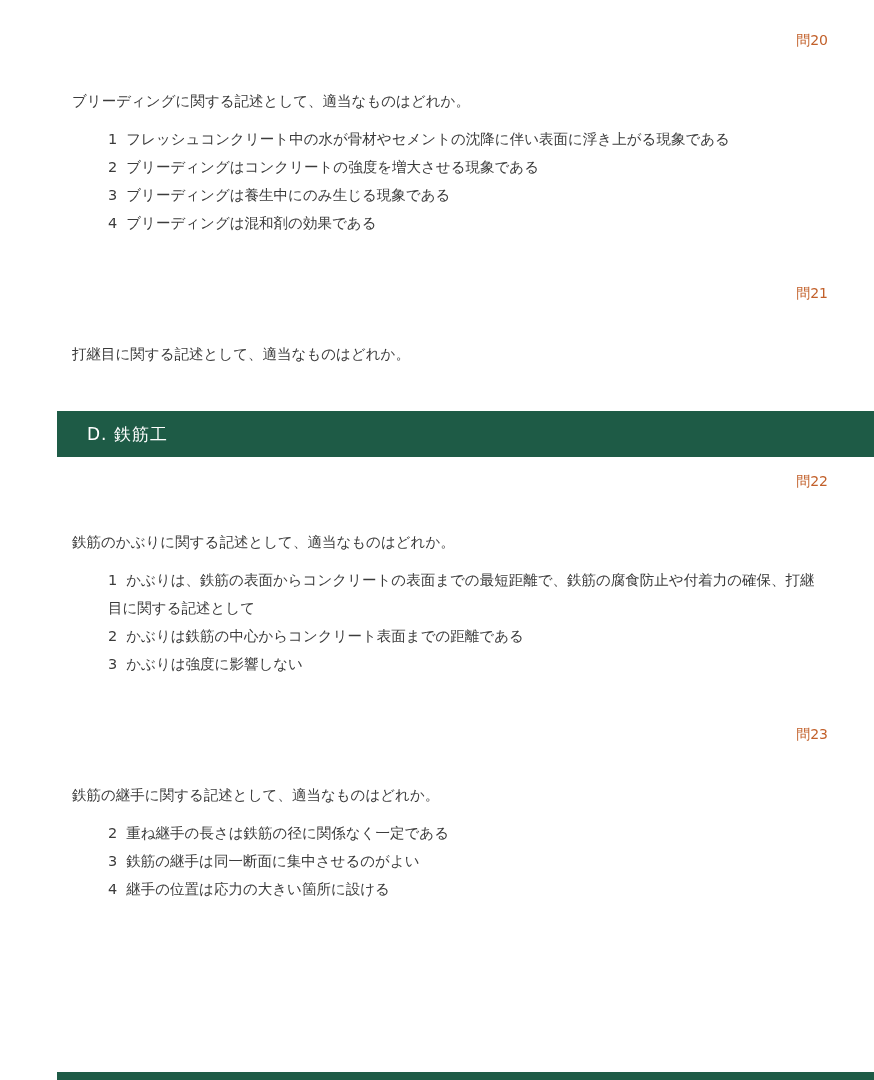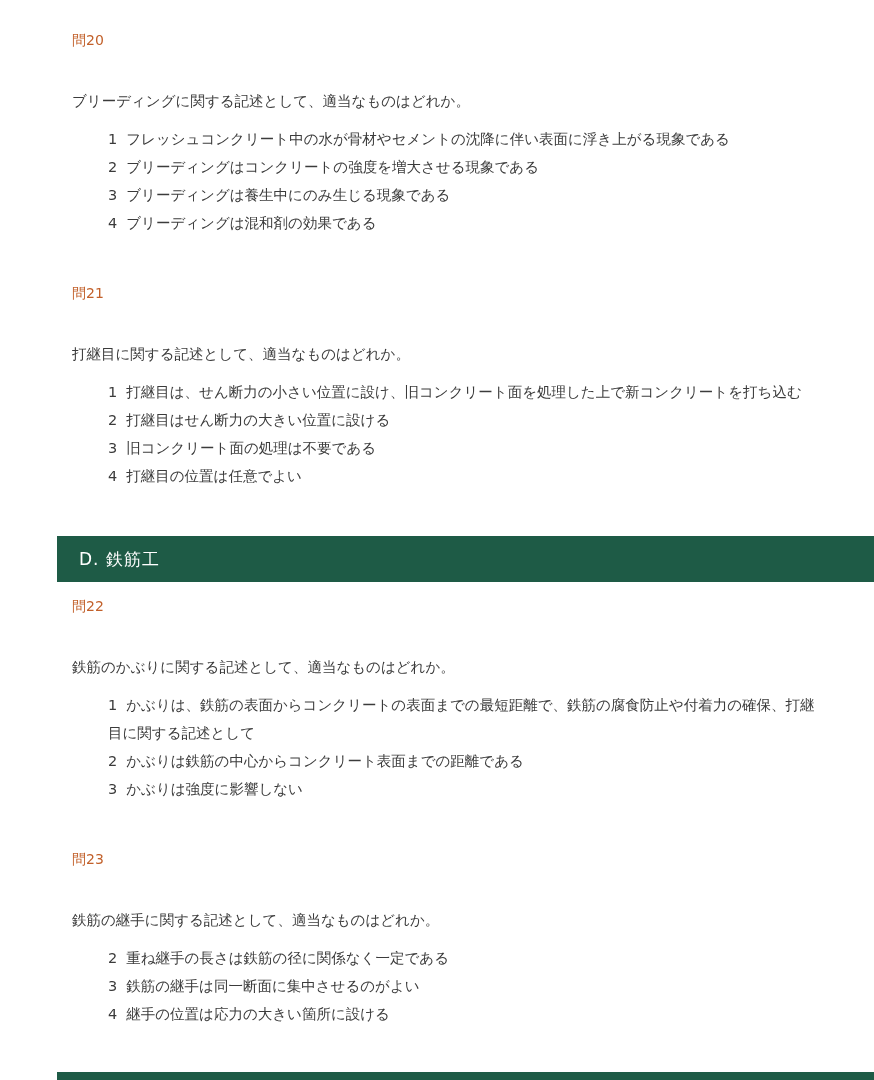--- a/index.html
+++ b/index.html
@@ -15,20 +15,21 @@
   }
   .content {
     padding: 30px 46px 0 72px;
   }
   .question { margin-bottom: 46px; }
   .q-label {
     color: #c2602a;
     font-size: 14px;
     line-height: 20px;
     margin-bottom: 7px;
+    text-align: right;
   }
   .q-stem {
     font-size: 14.5px;
     line-height: 22px;
     margin-bottom: 13px;
     margin-top: 40px;
   }
   .choices {
     list-style: none;
     margin: 0;
@@ -40,21 +41,21 @@
   }
   .choice-num { margin-right: 9px; }
   .banner {
     margin-left: -15px;   
     margin-right: -46px;  
     background: #1e5b46;
     color: #ffffff;
     height: 46px;
     display: flex;
     align-items: center;
-    padding-left: 22px;
+    padding-left: 30px;
     font-size: 17px;
     letter-spacing: 1px;
     margin-bottom: 14px;
   }
   .banner-partial {
     position: absolute;
     left: 57px;
     right: 0;
     bottom: 0;
     height: 8px;
@@ -73,26 +74,20 @@
       <li class="choice"><span class="choice-num">1</span><span class="choice-text">フレッシュコンクリート中の水が骨材やセメントの沈降に伴い表面に浮き上がる現象である</span></li>
       <li class="choice"><span class="choice-num">2</span><span class="choice-text">ブリーディングはコンクリートの強度を増大させる現象である</span></li>
       <li class="choice"><span class="choice-num">3</span><span class="choice-text">ブリーディングは養生中にのみ生じる現象である</span></li>
       <li class="choice"><span class="choice-num">4</span><span class="choice-text">ブリーディングは混和剤の効果である</span></li>
     </ul>
   </section>
 
   <section class="question">
     <div class="q-label">問21</div>
     <div class="q-stem">打継目に関する記述として、適当なものはどれか。</div>
-    <ul class="choices">
-      <li class="choice"><span class="choice-num">1</span><span class="choice-text">打継目は、せん断力の小さい位置に設け、旧コンクリート面を処理した上で新コンクリートを打ち込む</span></li>
-      <li class="choice"><span class="choice-num">2</span><span class="choice-text">打継目はせん断力の大きい位置に設ける</span></li>
-      <li class="choice"><span class="choice-num">3</span><span class="choice-text">旧コンクリート面の処理は不要である</span></li>
-      <li class="choice"><span class="choice-num">4</span><span class="choice-text">打継目の位置は任意でよい</span></li>
-    </ul>
   </section>
 
   <div class="banner">
     <span>D. 鉄筋工</span>
   </div>
 
   <section class="question">
     <div class="q-label">問22</div>
     <div class="q-stem">鉄筋のかぶりに関する記述として、適当なものはどれか。</div>
     <ul class="choices">

